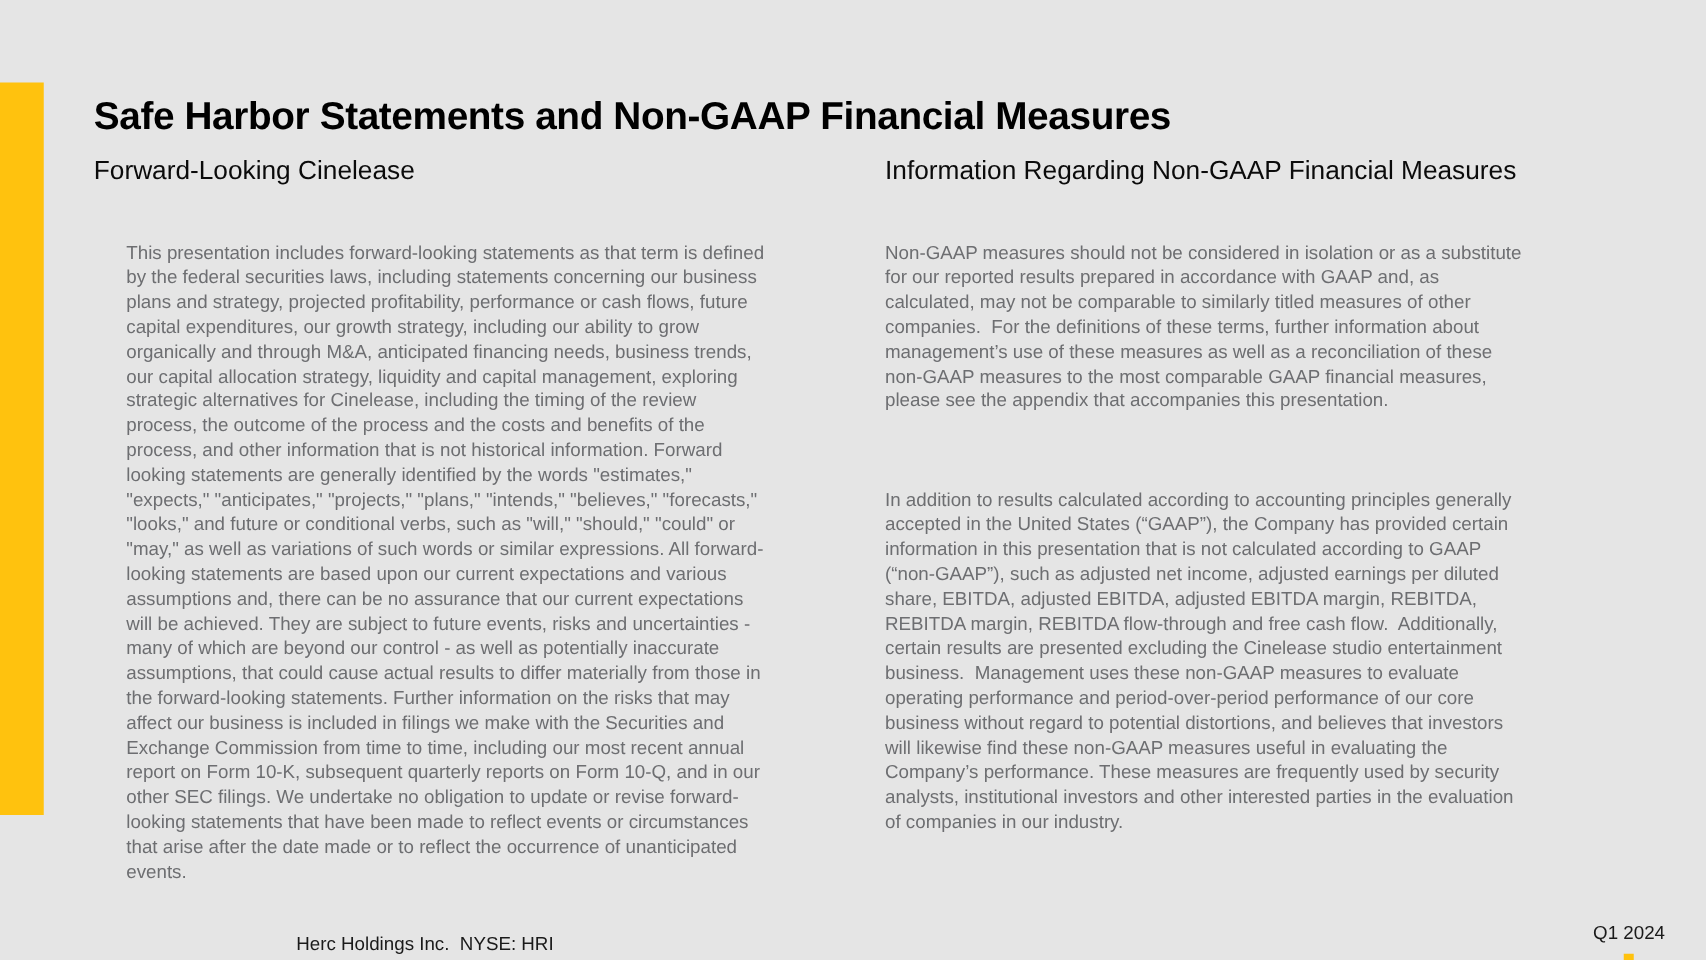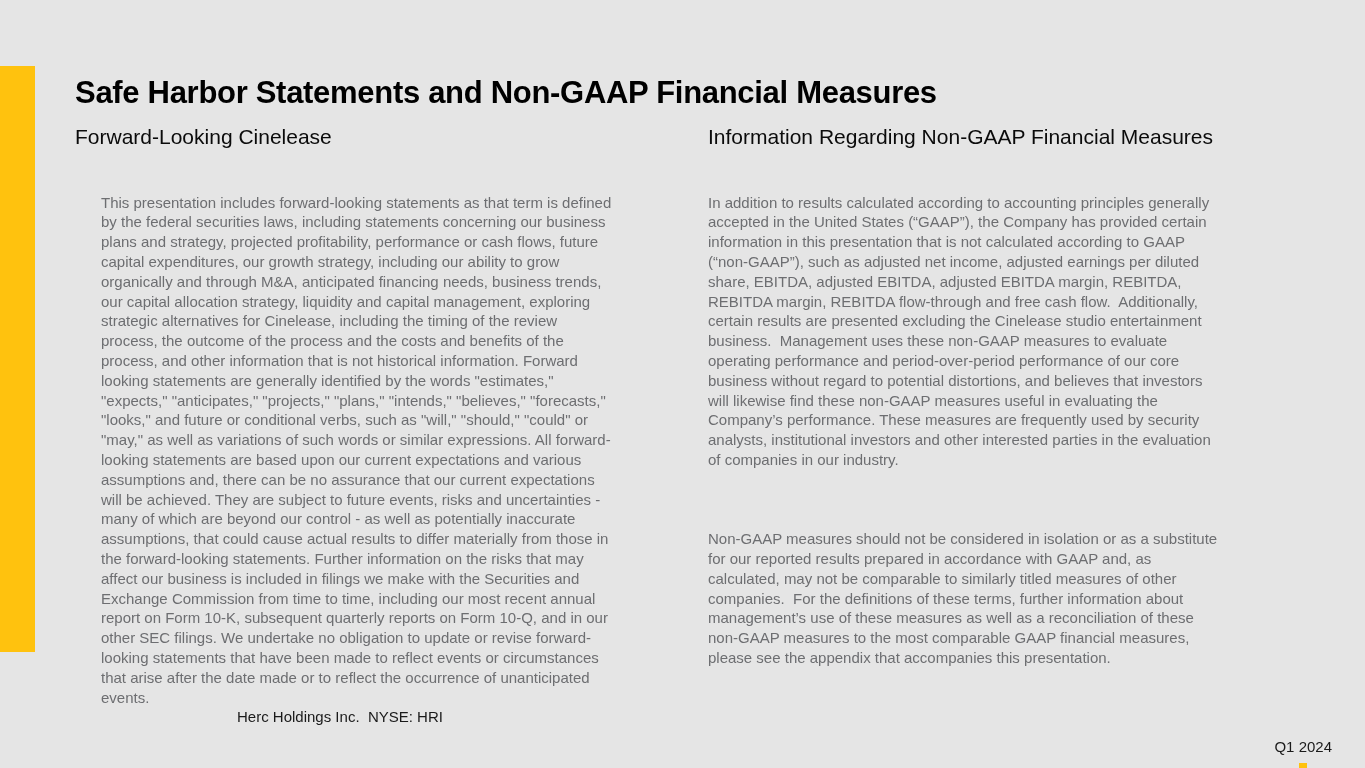--- a/index.html
+++ b/index.html
@@ -71,21 +71,21 @@
   .footer-logo .logo-rentals { font-weight: 400; }
   .footer-logo .logo-reg {
     font-size: 10px;
     font-style: normal;
     vertical-align: super;
     margin-left: 1px;
   }
   .footer-company {
     position: absolute;
     left: 237px;
-    top: 708px;
+    top: 747px;
     font-size: 15px;
     color: #1a1a1a;
     white-space: pre;
   }
   .footer-right {
     position: absolute;
     right: 33px;
     top: 738px;
     display: flex;
     align-items: center;
@@ -137,41 +137,41 @@
 affect our business is included in filings we make with the Securities and
 Exchange Commission from time to time, including our most recent annual
 report on Form 10-K, subsequent quarterly reports on Form 10-Q, and in our
 other SEC filings. We undertake no obligation to update or revise forward-
 looking statements that have been made to reflect events or circumstances
 that arise after the date made or to reflect the occurrence of unanticipated
 events.</div>
   </div>
 
   <div class="body-col right">
+    <div class="para">Non-GAAP measures should not be considered in isolation or as a substitute
+for our reported results prepared in accordance with GAAP and, as
+calculated, may not be comparable to similarly titled measures of other
+companies.  For the definitions of these terms, further information about
+management’s use of these measures as well as a reconciliation of these
+non-GAAP measures to the most comparable GAAP financial measures,
+please see the appendix that accompanies this presentation.</div>
     <div class="para">In addition to results calculated according to accounting principles generally
 accepted in the United States (“GAAP”), the Company has provided certain
 information in this presentation that is not calculated according to GAAP
 (“non-GAAP”), such as adjusted net income, adjusted earnings per diluted
 share, EBITDA, adjusted EBITDA, adjusted EBITDA margin, REBITDA,
 REBITDA margin, REBITDA flow-through and free cash flow.  Additionally,
 certain results are presented excluding the Cinelease studio entertainment
 business.  Management uses these non-GAAP measures to evaluate
 operating performance and period-over-period performance of our core
 business without regard to potential distortions, and believes that investors
 will likewise find these non-GAAP measures useful in evaluating the
 Company’s performance. These measures are frequently used by security
 analysts, institutional investors and other interested parties in the evaluation
 of companies in our industry.</div>
-    <div class="para">Non-GAAP measures should not be considered in isolation or as a substitute
-for our reported results prepared in accordance with GAAP and, as
-calculated, may not be comparable to similarly titled measures of other
-companies.  For the definitions of these terms, further information about
-management’s use of these measures as well as a reconciliation of these
-non-GAAP measures to the most comparable GAAP financial measures,
-please see the appendix that accompanies this presentation.</div>
   </div>
 
 
   <div class="footer-company">Herc Holdings Inc.  NYSE: HRI</div>
 
   <div class="footer-right">
     <span>Q1 2024</span>
     <span class="page-marker"></span>
     <span class="page-number">3</span>
   </div>

